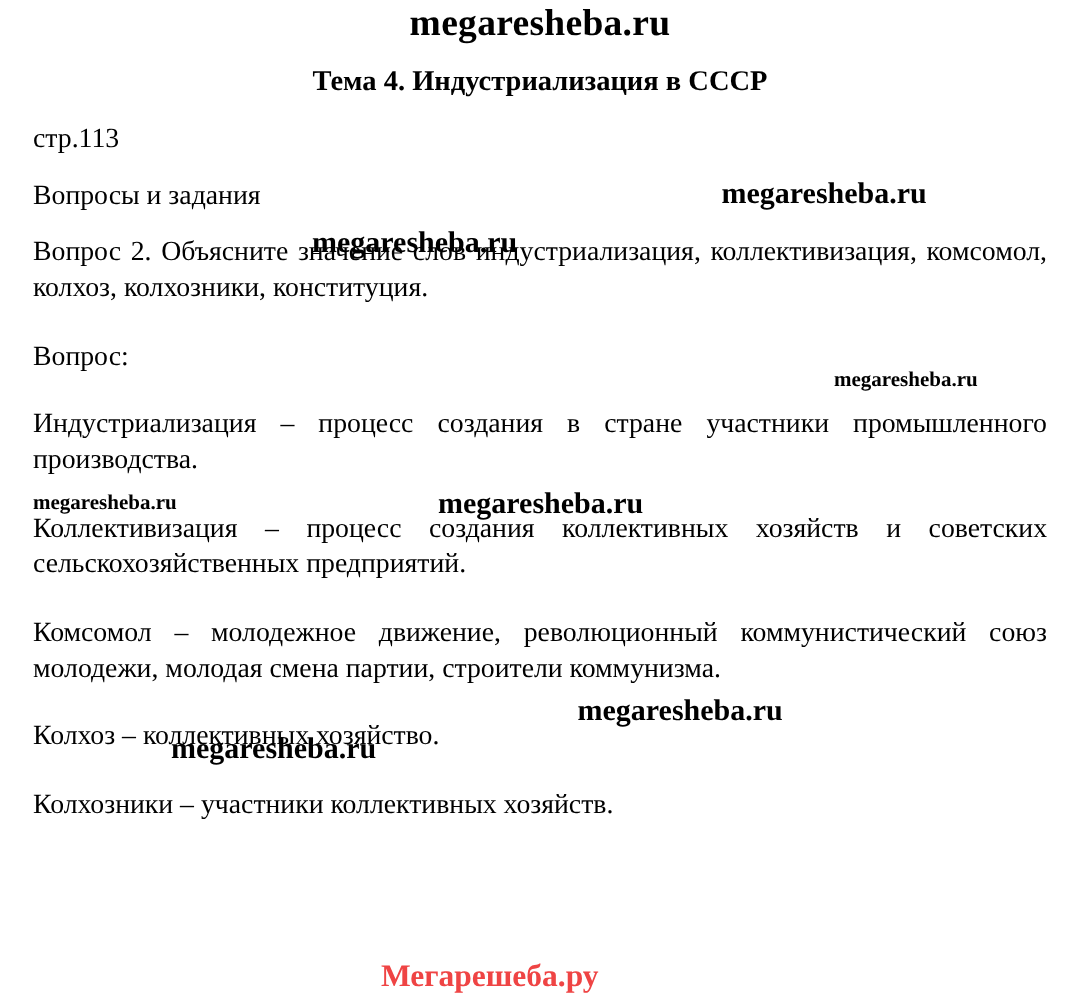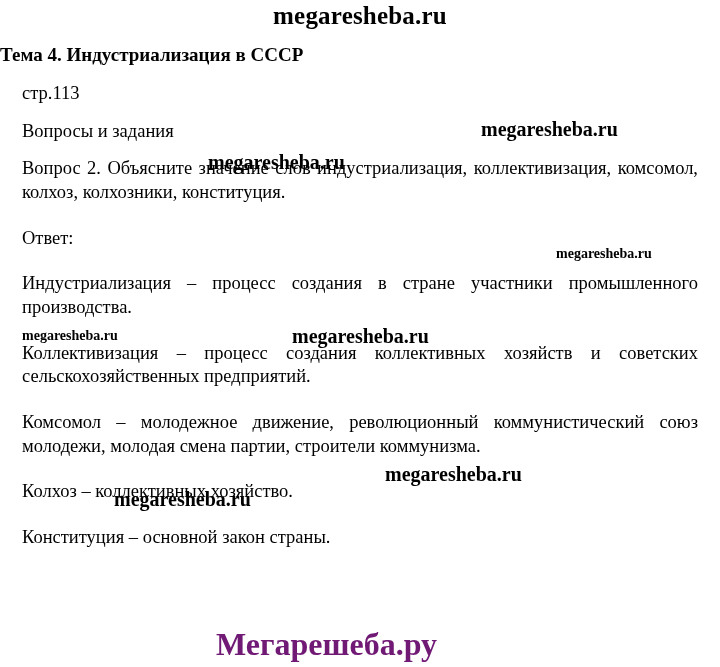--- a/index.html
+++ b/index.html
@@ -33,29 +33,29 @@
     letter-spacing: 0.2px;
   }
   .wm-bottom {
     position: absolute;
     bottom: 4px;
     left: 0;
     width: 653px;
     text-align: center;
     font-family: "Liberation Serif", serif;
     font-weight: bold;
-    font-size: 32px;
-    color: #701a75;
+    font-size: 21px;
+    color: #ef4444;
   }
   .theme-title {
     position: absolute;
     top: 44px;
     left: 0;
     width: 720px;
-    text-align: left;
+    text-align: center;
     font-size: 19px;
     font-weight: bold;
     font-family: "Liberation Serif", serif;
   }
   .content {
     position: absolute;
     top: 82px;
     left: 22px;
     width: 676px;
   }
@@ -97,26 +97,26 @@
 <div class="page">
 
   <div class="wm-top">megaresheba.ru</div>
 
   <div class="theme-title">Тема 4. Индустриализация в СССР</div>
 
   <div class="content">
     <p class="para nojust tight">стр.113</p>
     <p class="para nojust tight">Вопросы и задания</p>
     <p class="para gap-lg">Вопрос 2. Объясните значение слов индустриализация, коллективизация, комсомол, колхоз, колхозники, конституция.</p>
-    <p class="para nojust gap-lg">Ответ:</p>
+    <p class="para nojust gap-lg">Вопрос:</p>
     <p class="para gap-lg">Индустриализация – процесс создания в стране участники промышленного производства.</p>
     <p class="para gap-lg">Коллективизация – процесс создания коллективных хозяйств и советских сельскохозяйственных предприятий.</p>
     <p class="para gap-lg">Комсомол – молодежное движение, революционный коммунистический союз молодежи, молодая смена партии, строители коммунизма.</p>
     <p class="para nojust gap-lg">Колхоз – коллективных хозяйство.</p>
-    <p class="para nojust">Конституция – основной закон страны.</p>
+    <p class="para nojust gap-lg">Колхозники – участники коллективных хозяйств.</p>
   </div>
 
   <div class="wm wm-a">megaresheba.ru</div>
   <div class="wm wm-b">megaresheba.ru</div>
   <div class="wm wm-c">megaresheba.ru</div>
   <div class="wm wm-d">megaresheba.ru</div>
   <div class="wm wm-e">megaresheba.ru</div>
   <div class="wm wm-f">megaresheba.ru</div>
   <div class="wm wm-g">megaresheba.ru</div>
 

